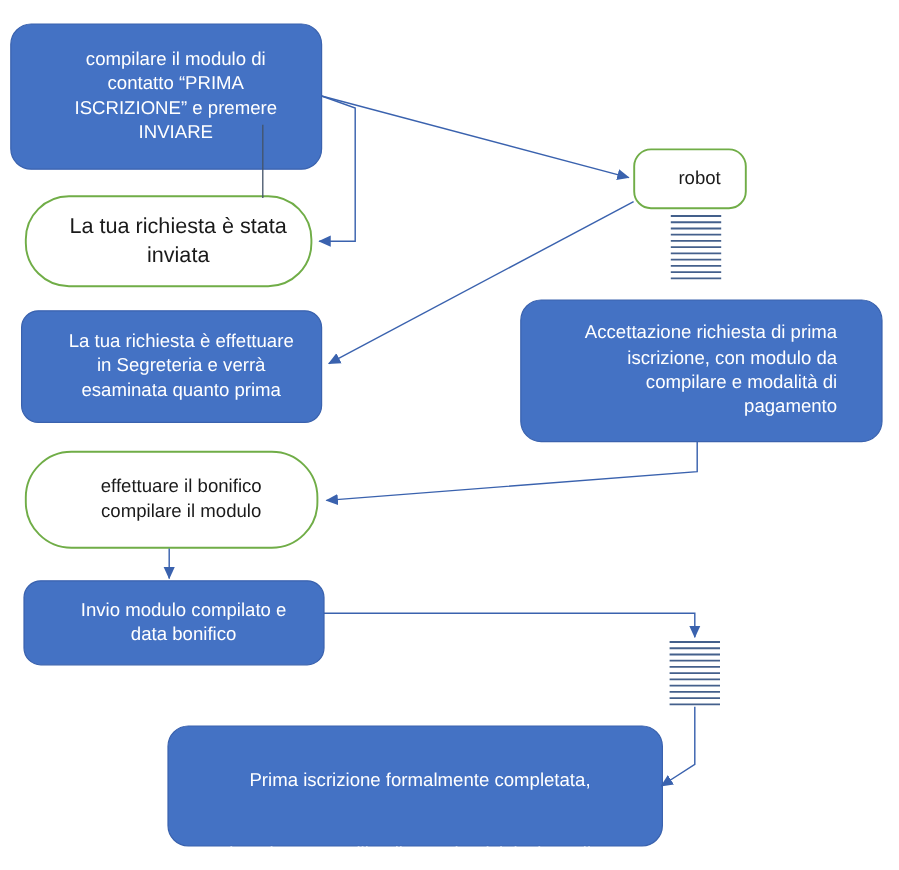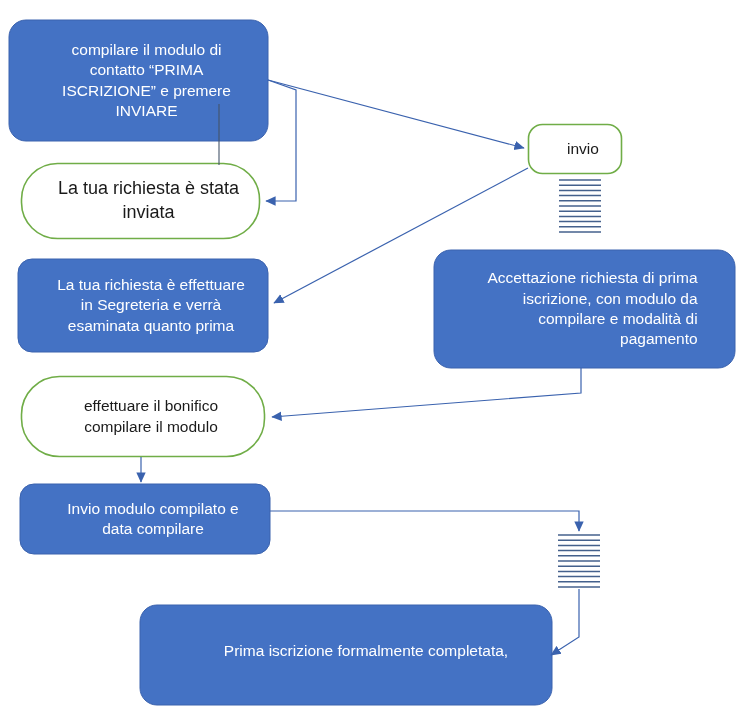--- a/index.html
+++ b/index.html
@@ -123,38 +123,38 @@
   </svg>
 
   <div class="node-text filled" style="left:9px; top:20px; width:259px; height:121px; font-size:15.5px;">compilare il modulo di
 contatto “PRIMA
 ISCRIZIONE” e premere
 INVIARE</div>
 
   <div class="node-text outlined" style="left:21px; top:163px; width:239px; height:76px; font-size:18px;">La tua richiesta è stata
 inviata</div>
 
-  <div class="node-text outlined" style="left:528px; top:124px; width:94px; height:50px; font-size:15.5px;">invio</div>
+  <div class="node-text outlined" style="left:528px; top:124px; width:94px; height:50px; font-size:15.5px;">robot</div>
 
   <div class="node-text filled" style="left:18px; top:259px; width:250px; height:93px; font-size:15.5px;">La tua richiesta è effettuare
 in Segreteria e verrà
 esaminata quanto prima</div>
 
   <div class="node-text filled" style="left:434px; top:250px; width:301px; height:118px; font-size:15.5px;text-align:right;">Accettazione richiesta di prima
 iscrizione, con modulo da
 compilare e modalità di
 pagamento</div>
 
   <div class="node-text outlined" style="left:21px; top:376px; width:244px; height:81px; font-size:15.5px;">effettuare il bonifico
 compilare il modulo</div>
 
   <div class="node-text filled" style="left:20px; top:484px; width:250px; height:70px; font-size:15.5px;">Invio modulo compilato e
-data compilare</div>
+data bonifico</div>
 
-  <div class="node-text filled" style="left:152px; top:605px; width:412px; height:100px; font-size:15.5px; display:block; padding-top:16px;">
+  <div class="node-text filled" style="left:136px; top:605px; width:412px; height:100px; font-size:15.5px; display:block; padding-top:16px;">
     <div>Prima iscrizione formalmente completata,</div>
     <div>
       <span>inserimento mailing list Soci Attivi, </span><span class="underline-seg">invio  codice</span>
     </div>
     
   </div>
 
 </div>
 
 </body></html>

